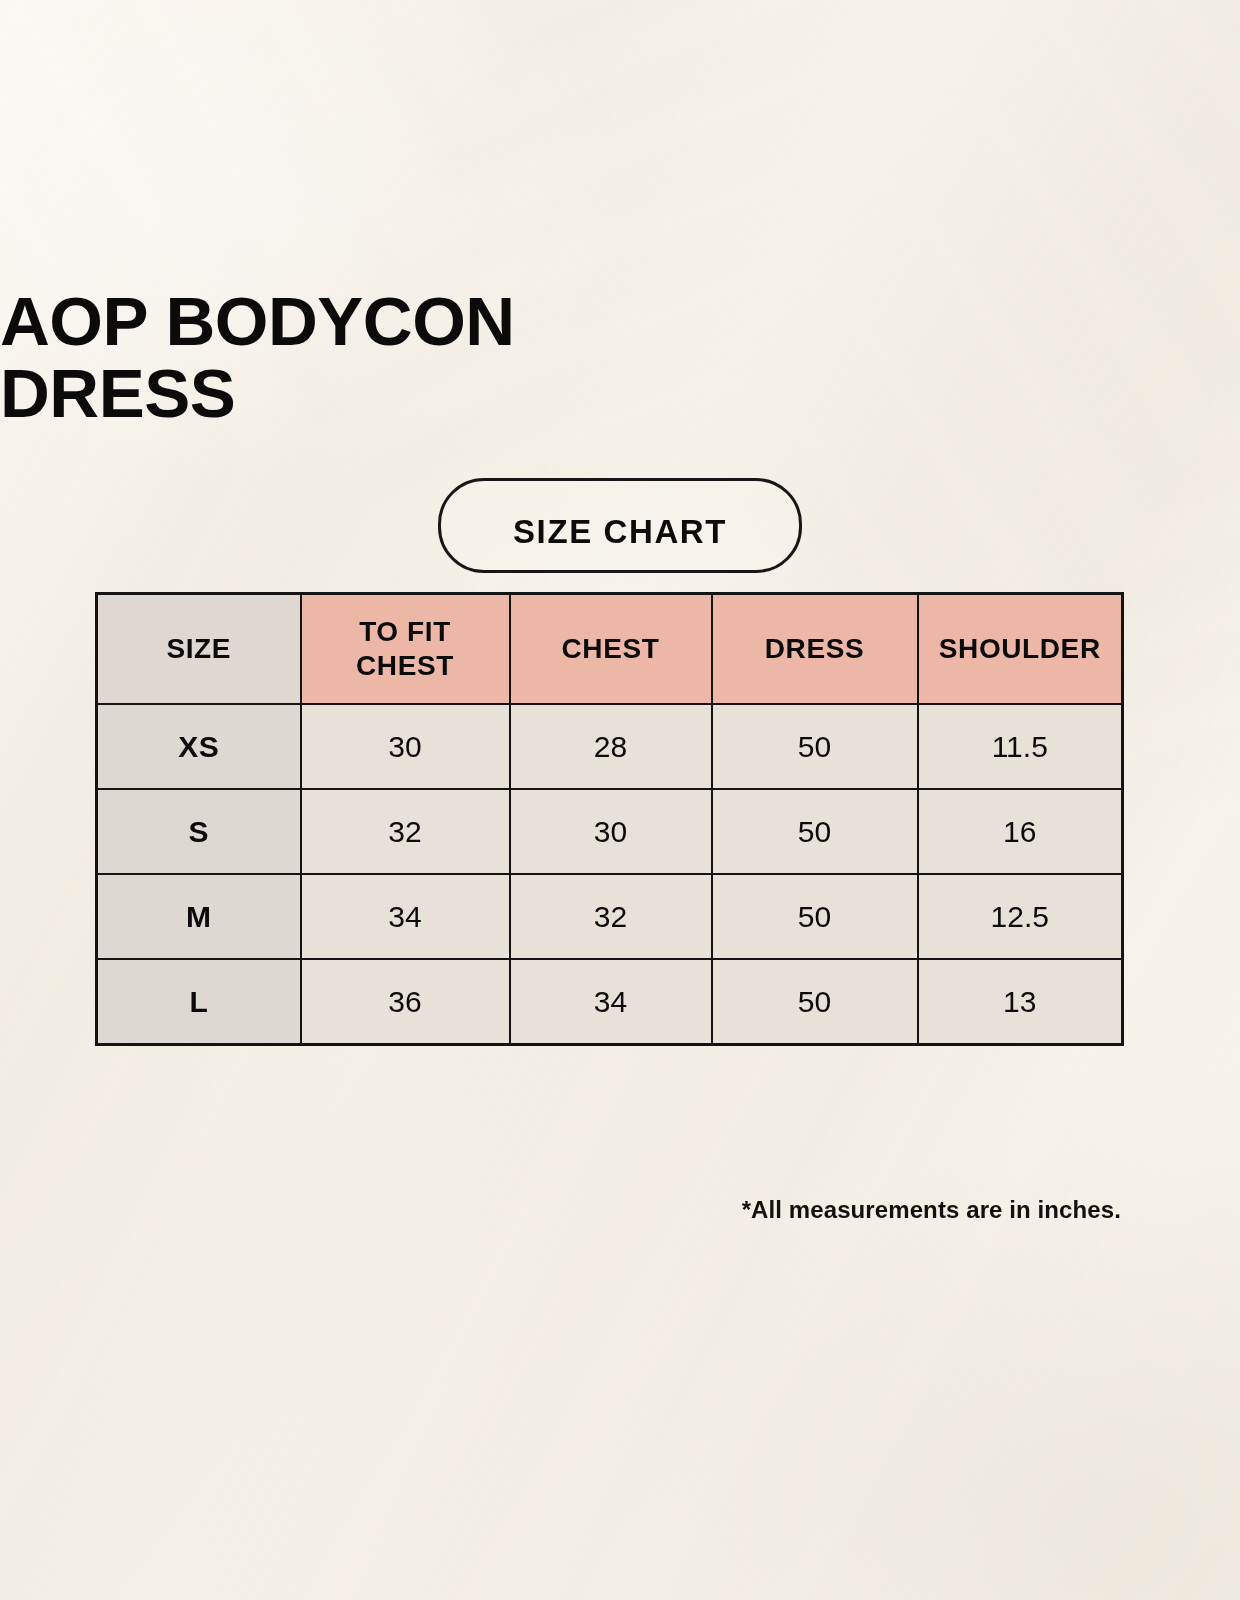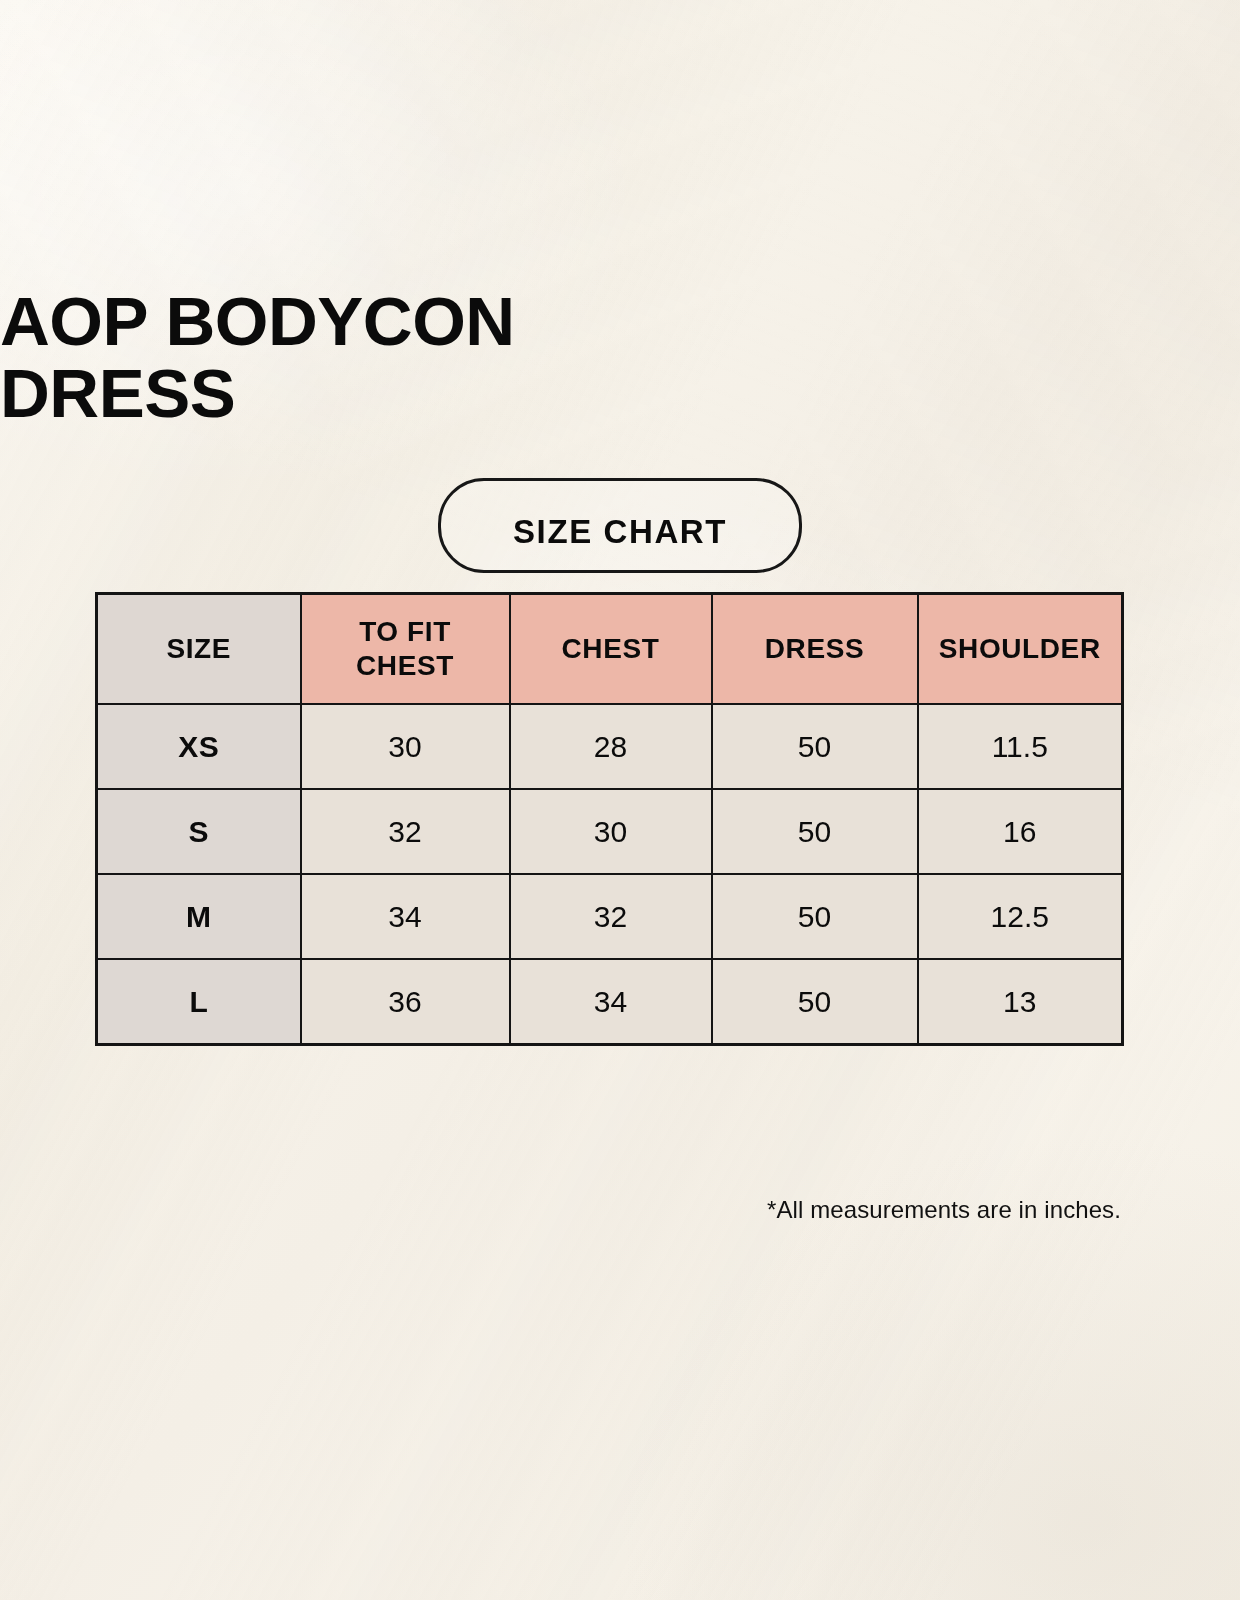--- a/index.html
+++ b/index.html
@@ -135,21 +135,21 @@
     text-align: center;
   }
 
   .footnote {
     position: absolute;
     top: 1196px;
     left: 95px;
     width: 1026px;
     text-align: right;
     font-size: 24px;
-    font-weight: 400;
+    font-weight: 700;
     color: #111111;
     letter-spacing: 0.1px;
   }
 </style>
 </head>
 <body>
 
 <div class="page">
   <div class="texture"></div>
 

